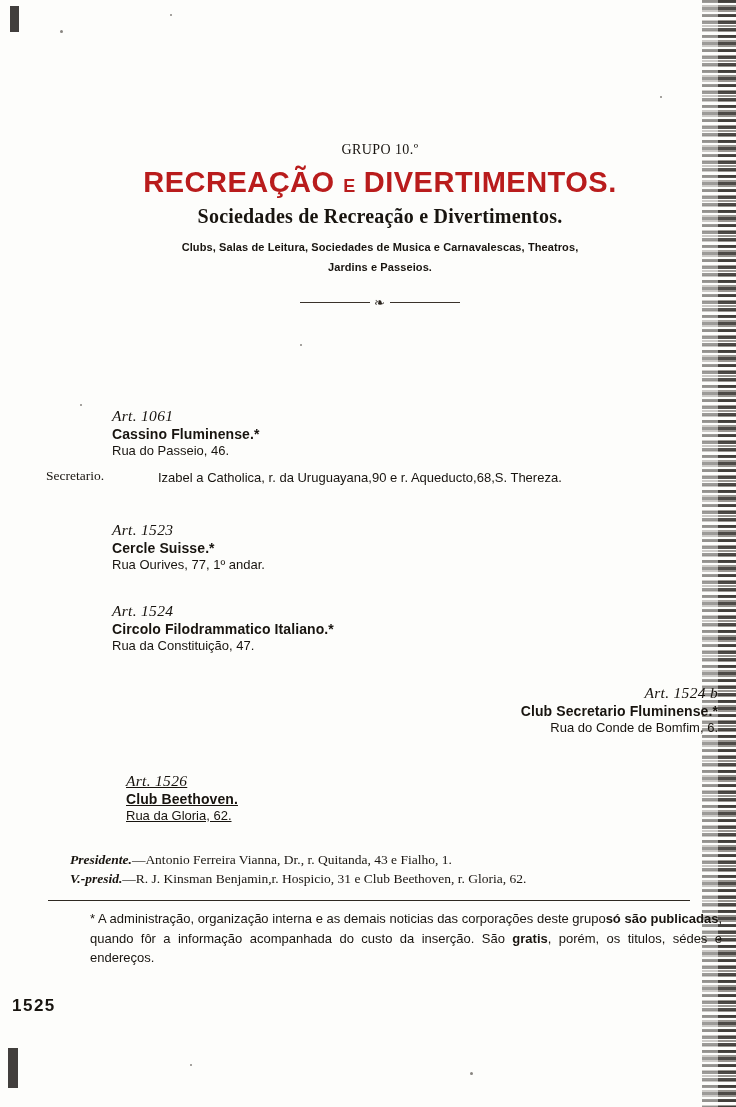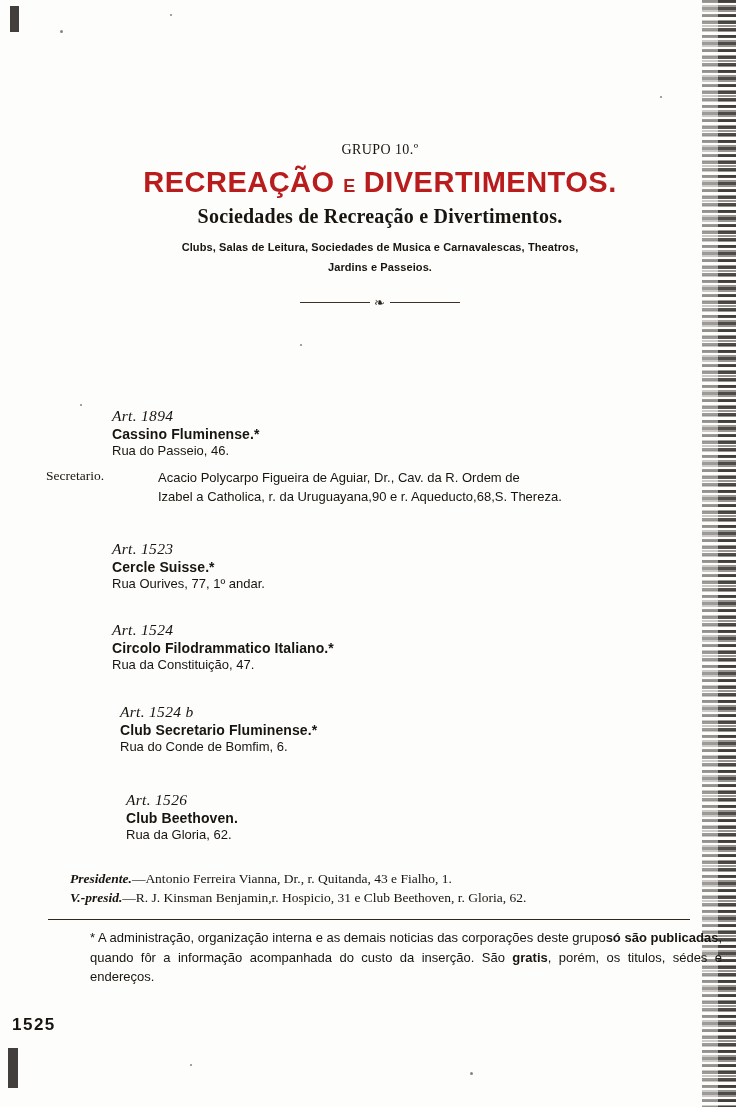--- a/index.html
+++ b/index.html
@@ -246,51 +246,50 @@
 
     <div class="ornament">
       <span class="rule"></span>
       <span>❧</span>
       <span class="rule"></span>
     </div>
 
     <div class="entries">
 
       <div class="entry">
-        <div class="art">Art. 1894</div>
+        <div class="art">Art. 1061</div>
         <div class="name">Cassino Fluminense.*</div>
         <div class="addr">Rua do Passeio, 46.</div>
         <div class="secretario-row">
           <div class="role">Secretario.</div>
           <div class="body">
-            <div>Acacio Polycarpo Figueira de Aguiar, Dr., Cav. da R. Ordem de</div>
             <div>Izabel a Catholica, r. da Uruguayana,90 e r. Aqueducto,68,S. Thereza.</div>
           </div>
         </div>
       </div>
 
       <div class="entry" style="margin-top:34px;">
         <div class="art">Art. 1523</div>
         <div class="name">Cercle Suisse.*</div>
         <div class="addr">Rua Ourives, 77, 1º andar.</div>
       </div>
 
       <div class="entry" style="margin-top:30px;">
         <div class="art">Art. 1524</div>
         <div class="name">Circolo Filodrammatico Italiano.*</div>
         <div class="addr">Rua da Constituição, 47.</div>
       </div>
 
-      <div class="entry indent-2" style="margin-top:31px;">
+      <div class="entry indent-2" style="margin-top:31px;text-align:right;">
         <div class="art">Art. 1524 b</div>
         <div class="name">Club Secretario Fluminense.*</div>
         <div class="addr">Rua do Conde de Bomfim, 6.</div>
       </div>
 
-      <div class="entry indent-3" style="margin-top:37px;">
+      <div class="entry indent-3" style="margin-top:37px;text-decoration:underline;">
         <div class="art">Art. 1526</div>
         <div class="name">Club Beethoven.</div>
         <div class="addr">Rua da Gloria, 62.</div>
       </div>
 
     </div>
 
     <div class="officers">
       <div class="line">
         <span class="role">Presidente.</span><span>—Antonio Ferreira Vianna, Dr., r. Quitanda, 43 e Fialho, 1.</span>

